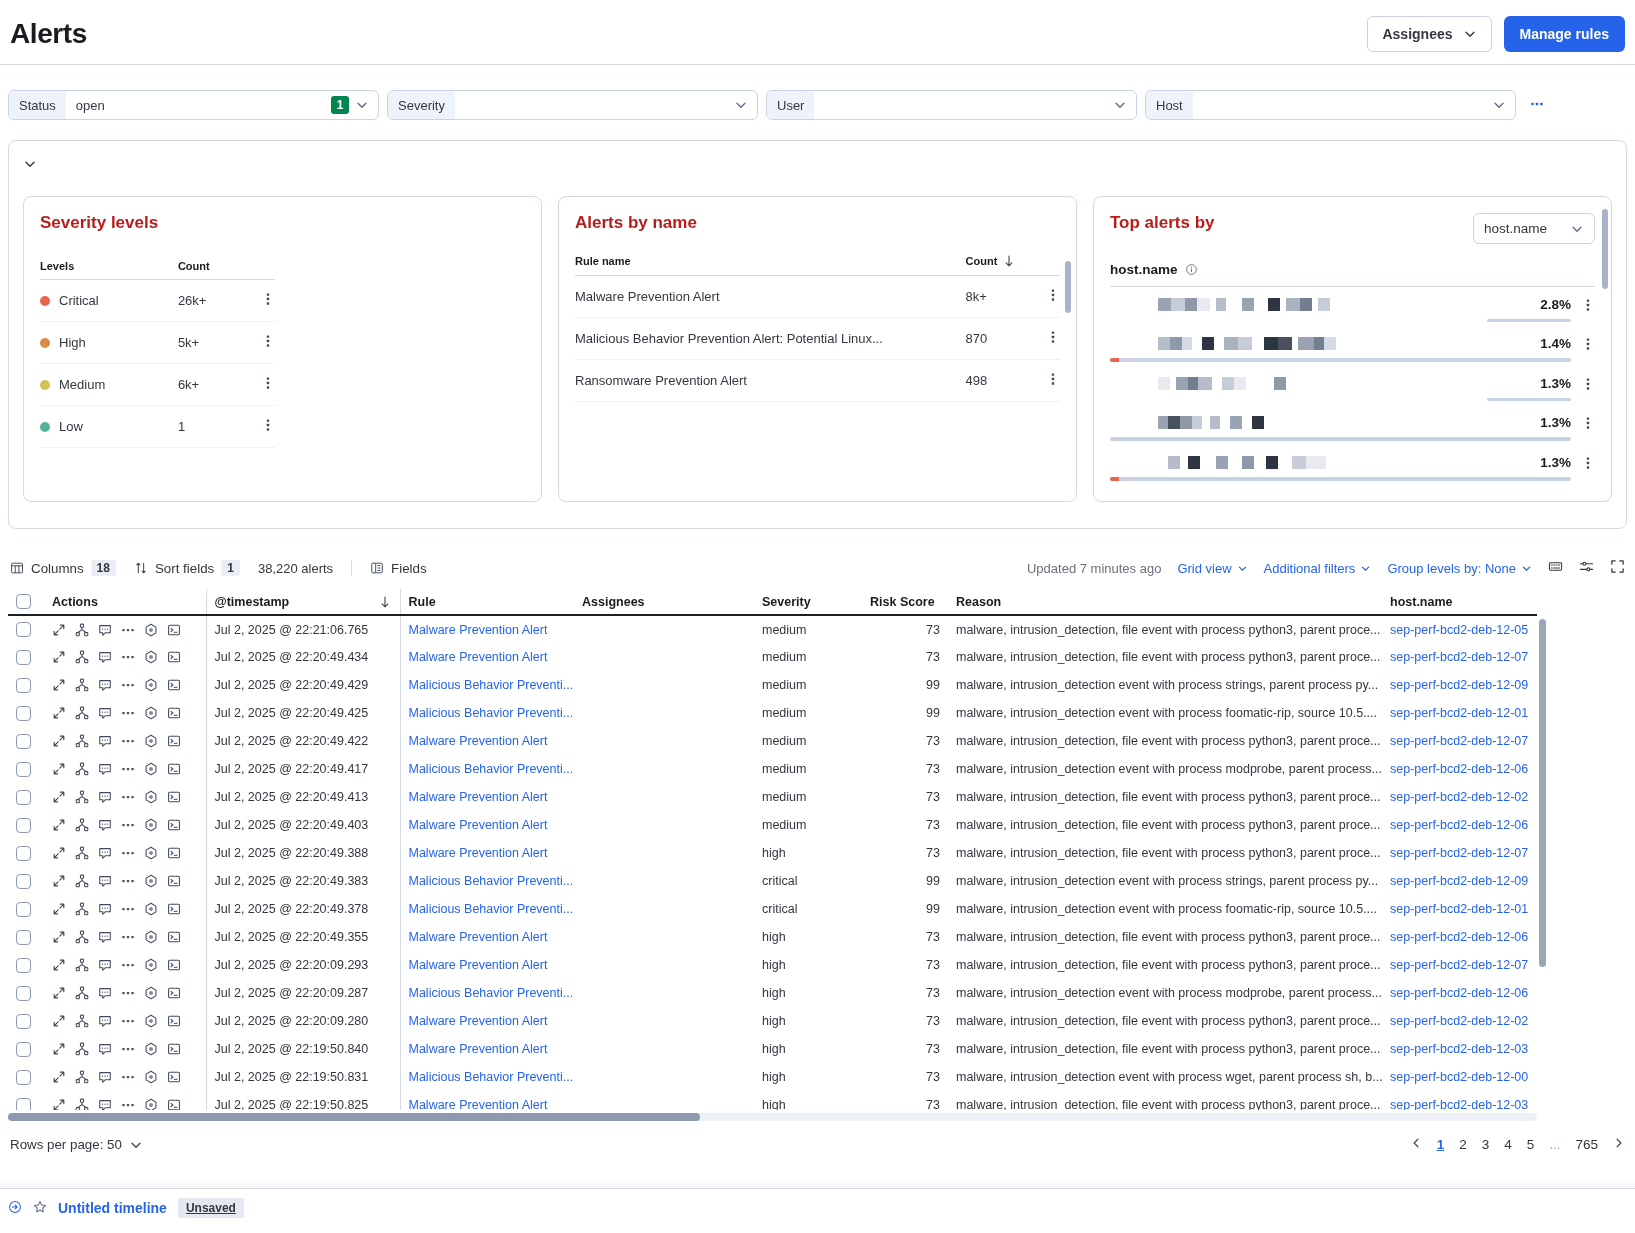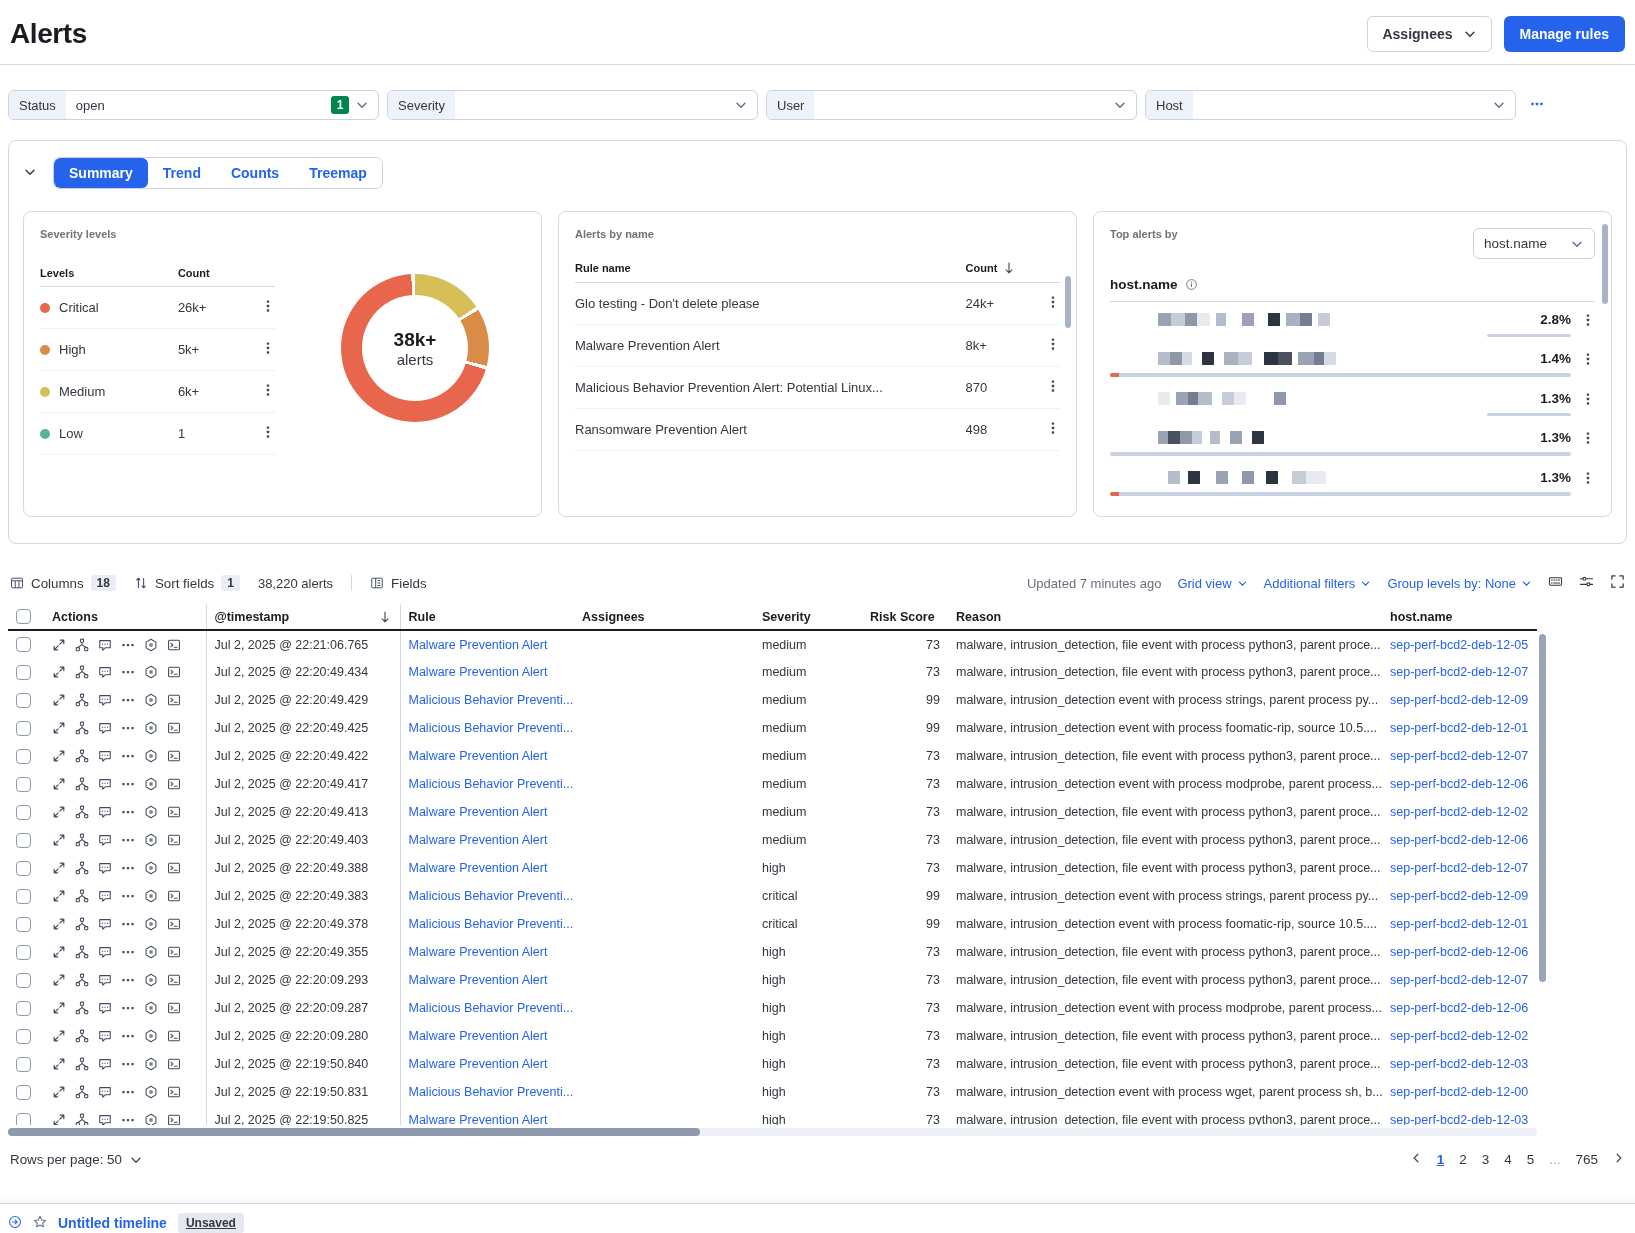--- a/index.html
+++ b/index.html
@@ -34,21 +34,21 @@
 
   
   .summary-panel { border:1px solid #D3DAE6; border-radius:8px; padding:16px 14px 26px; margin-bottom:18px; }
   .summary-head { display:flex; align-items:center; gap:16px; }
   .collapse-btn .icn { color:#343741; }
   .tab-group { display:inline-flex; border:1px solid #C9D3E3; border-radius:7px; overflow:hidden; background:#fff; }
   .tab { padding:7px 15px; font-size:14px; font-weight:600; color:#2563EB; background:#fff; }
   .tab.active { background:#2563EB; color:#fff; border-radius:6px; }
   .cards { display:flex; gap:16px; margin-top:22px; }
   .card { flex:1; border:1px solid #D3DAE6; border-radius:8px; padding:16px; background:#fff; position:relative; }
-  .card h2 { margin:0; font-size:11px; color:#737373; }
+  .card h2 { margin:0; font-size:17px; color:#b91c1c; }
 
   
   .sev-flex { display:flex; align-items:flex-start; gap:30px; margin-top:20px; }
   .mini-table { border-collapse:collapse; font-size:13px; }
   .sev-table { width:235px; flex:none; }
   .abn-table { width:100%; margin-top:14px; }
   .mini-table th { font-size:11px; font-weight:700; text-align:left; padding:7px 0; border-bottom:1px solid #D3DAE6; color:#1a1c21; }
   .mini-table th.cnt, .mini-table td.cnt { text-align:left; }
   .mini-table td { padding:12px 0; border-bottom:1px solid #EDF0F6; white-space:nowrap; overflow:hidden; }
   .mini-table td.keb { width:30px; text-align:right; }
@@ -217,26 +217,20 @@
 
   <section class="summary-panel">
     <div class="summary-head">
       <button class="collapse-btn">
         <span class="icn">
             <svg viewBox="0 0 16 16">
               <path d="M3.5 6l4.5 4.5L12.5 6" fill="none" stroke="currentColor" stroke-width="1.6" stroke-linecap="round"></path>
             </svg>
           </span>
       </button>
-      <div class="tab-group" id="tabs">
-          <button class="tab active">Summary</button>
-          <button class="tab">Trend</button>
-          <button class="tab">Counts</button>
-          <button class="tab">Treemap</button>
-        </div>
     </div>
 
     <div class="cards">
 
       <div class="card">
         <h2>Severity levels</h2>
         <div class="sev-flex">
           <table class="mini-table sev-table">
             <thead>
               <tr>
@@ -285,26 +279,20 @@
     <td class="keb"><span class="icn">
                       <svg viewBox="0 0 16 16" fill="currentColor">
                         <rect x="6.6" y="1.6" width="2.7" height="2.7" rx="0.5"></rect>
                         <rect x="6.6" y="6.7" width="2.7" height="2.7" rx="0.5"></rect>
                         <rect x="6.6" y="11.8" width="2.7" height="2.7" rx="0.5"></rect>
                       </svg>
                     </span></td>
   </tr>
               </tbody>
           </table>
-          <div class="donut">
-            <div class="donut-center">
-              <b>38k+</b>
-              <span>alerts</span>
-            </div>
-          </div>
         </div>
       </div>
 
       <div class="card">
         <h2>Alerts by name</h2>
         <table class="mini-table abn-table">
           <thead>
             <tr>
               <th>Rule name</th>
               <th class="cnt">
@@ -314,31 +302,20 @@
                       <svg viewBox="0 0 16 16">
                         <path d="M8 2.5v11M8 13.5l-3.3-3.3M8 13.5l3.3-3.3" fill="none" stroke="currentColor" stroke-width="1.3" stroke-linecap="round" stroke-linejoin="round"></path>
                       </svg>
                     </span>
                   </span>
               </th>
               <th class="keb"></th>
             </tr>
           </thead>
           <tbody id="abn-body">
-  <tr>
-    <td class="name">Glo testing - Don't delete please</td>
-    <td class="cnt">24k+</td>
-    <td class="keb"><span class="icn">
-                    <svg viewBox="0 0 16 16" fill="currentColor">
-                      <rect x="6.6" y="1.6" width="2.7" height="2.7" rx="0.5"></rect>
-                      <rect x="6.6" y="6.7" width="2.7" height="2.7" rx="0.5"></rect>
-                      <rect x="6.6" y="11.8" width="2.7" height="2.7" rx="0.5"></rect>
-                    </svg>
-                  </span></td>
-  </tr>
   <tr>
     <td class="name">Malware Prevention Alert</td>
     <td class="cnt">8k+</td>
     <td class="keb"><span class="icn">
                     <svg viewBox="0 0 16 16" fill="currentColor">
                       <rect x="6.6" y="1.6" width="2.7" height="2.7" rx="0.5"></rect>
                       <rect x="6.6" y="6.7" width="2.7" height="2.7" rx="0.5"></rect>
                       <rect x="6.6" y="11.8" width="2.7" height="2.7" rx="0.5"></rect>
                     </svg>
                   </span></td>

